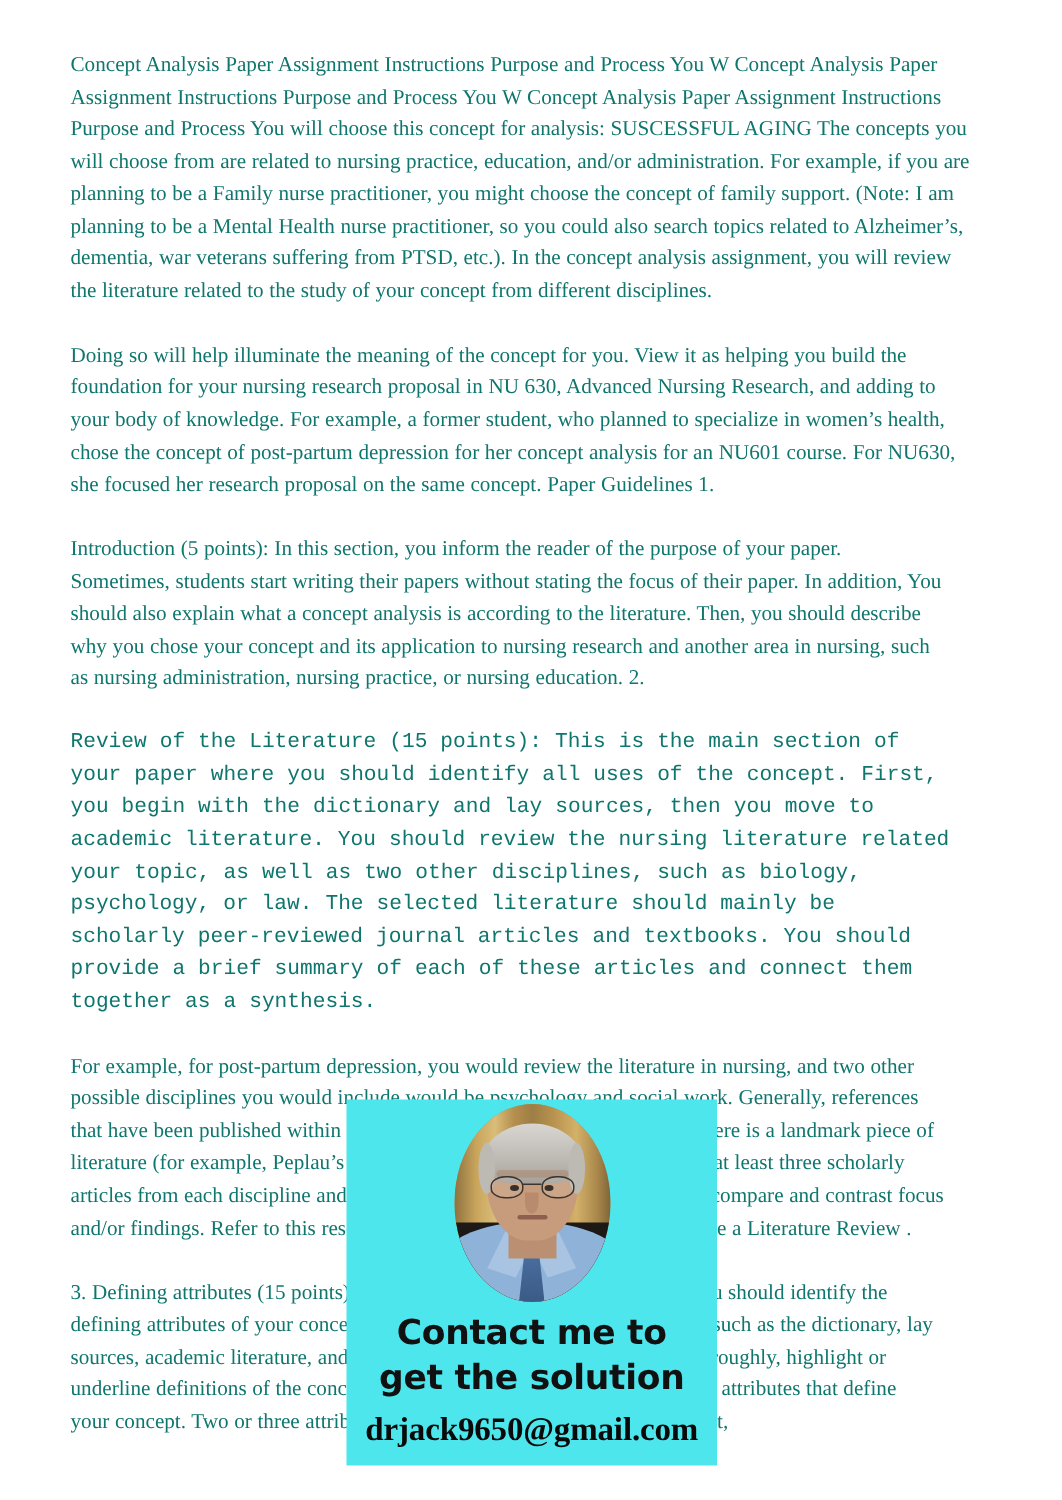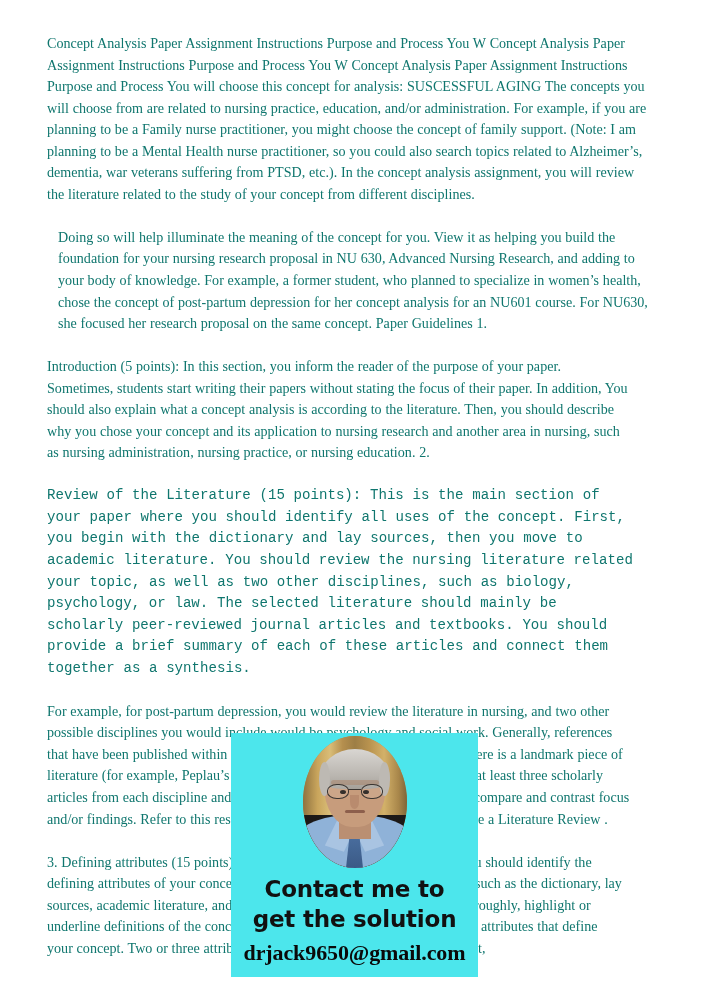--- a/index.html
+++ b/index.html
@@ -31,21 +31,21 @@
     margin: 0 0 21.5px 0;
     text-align: left;
     letter-spacing: 0.01px;
     word-spacing: 0.2px;
     color: #0f766e;
   }
   .para:last-child { margin-bottom: 0; }
 
   
   .p1 { width: 608px; }
-  .p2 { width: 598px; margin-left: 11px; }
+  .p2 { width: 598px; }
   .p3 { width: 582px; }
   .p4 { width: 586px; font-family: Liberation Mono, monospace; }
   .p5 { width: 588px; }
   .p6 { width: 578px; }
 
   
   .overlay {
     position: absolute;
     left: 231px;
     top: 733px;

